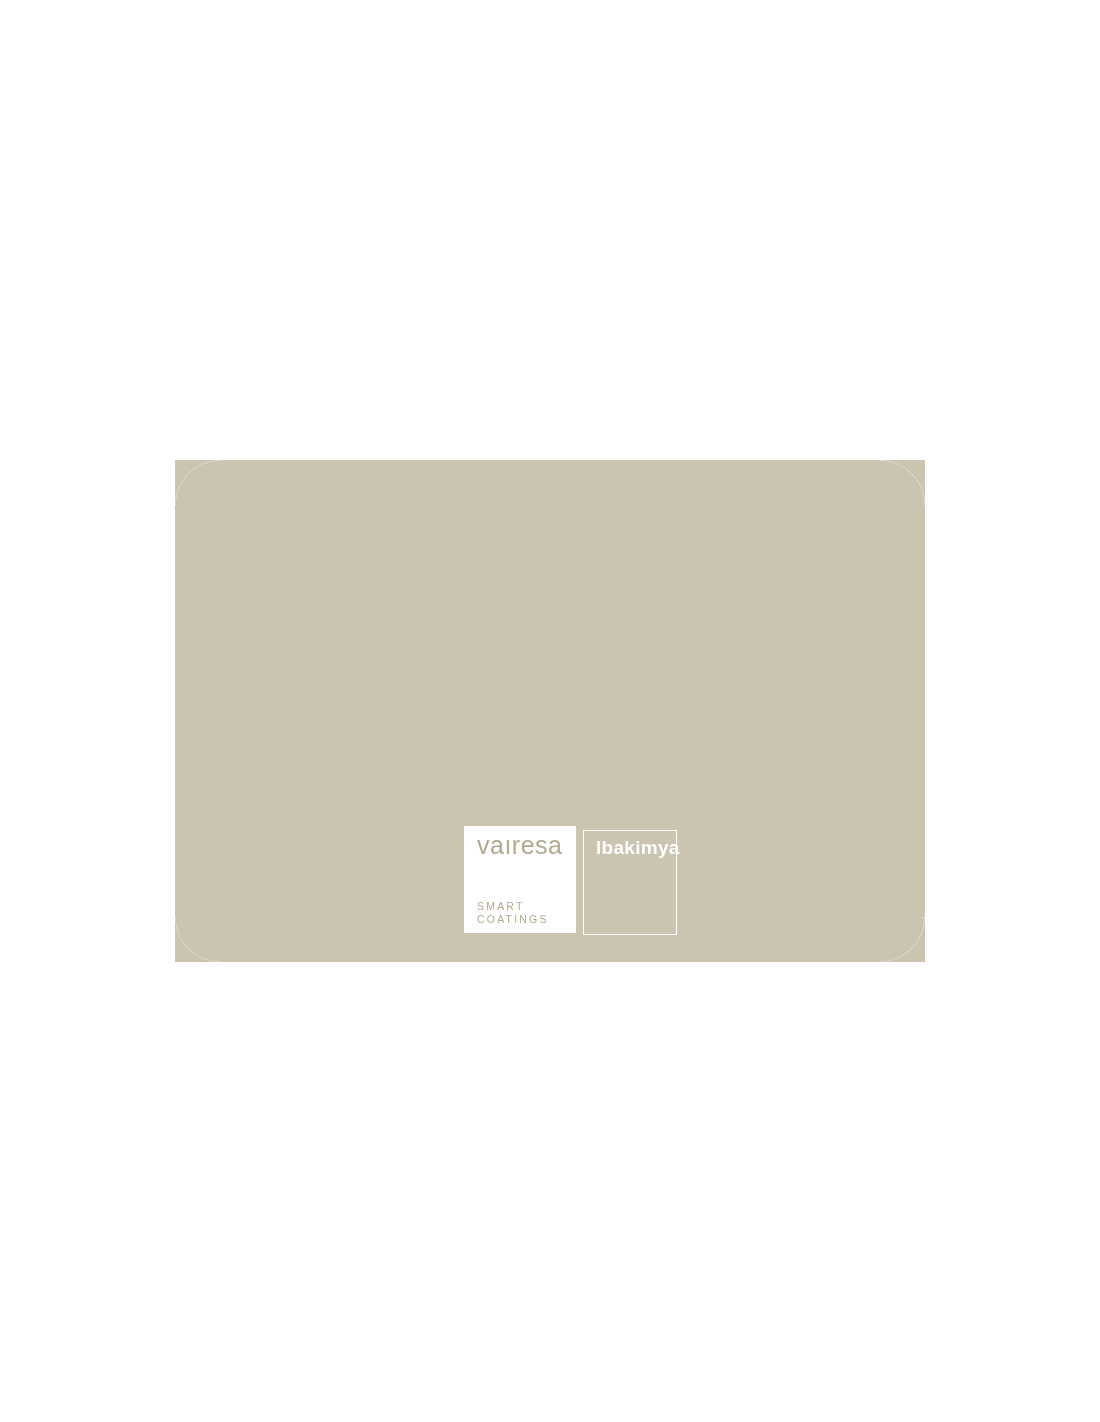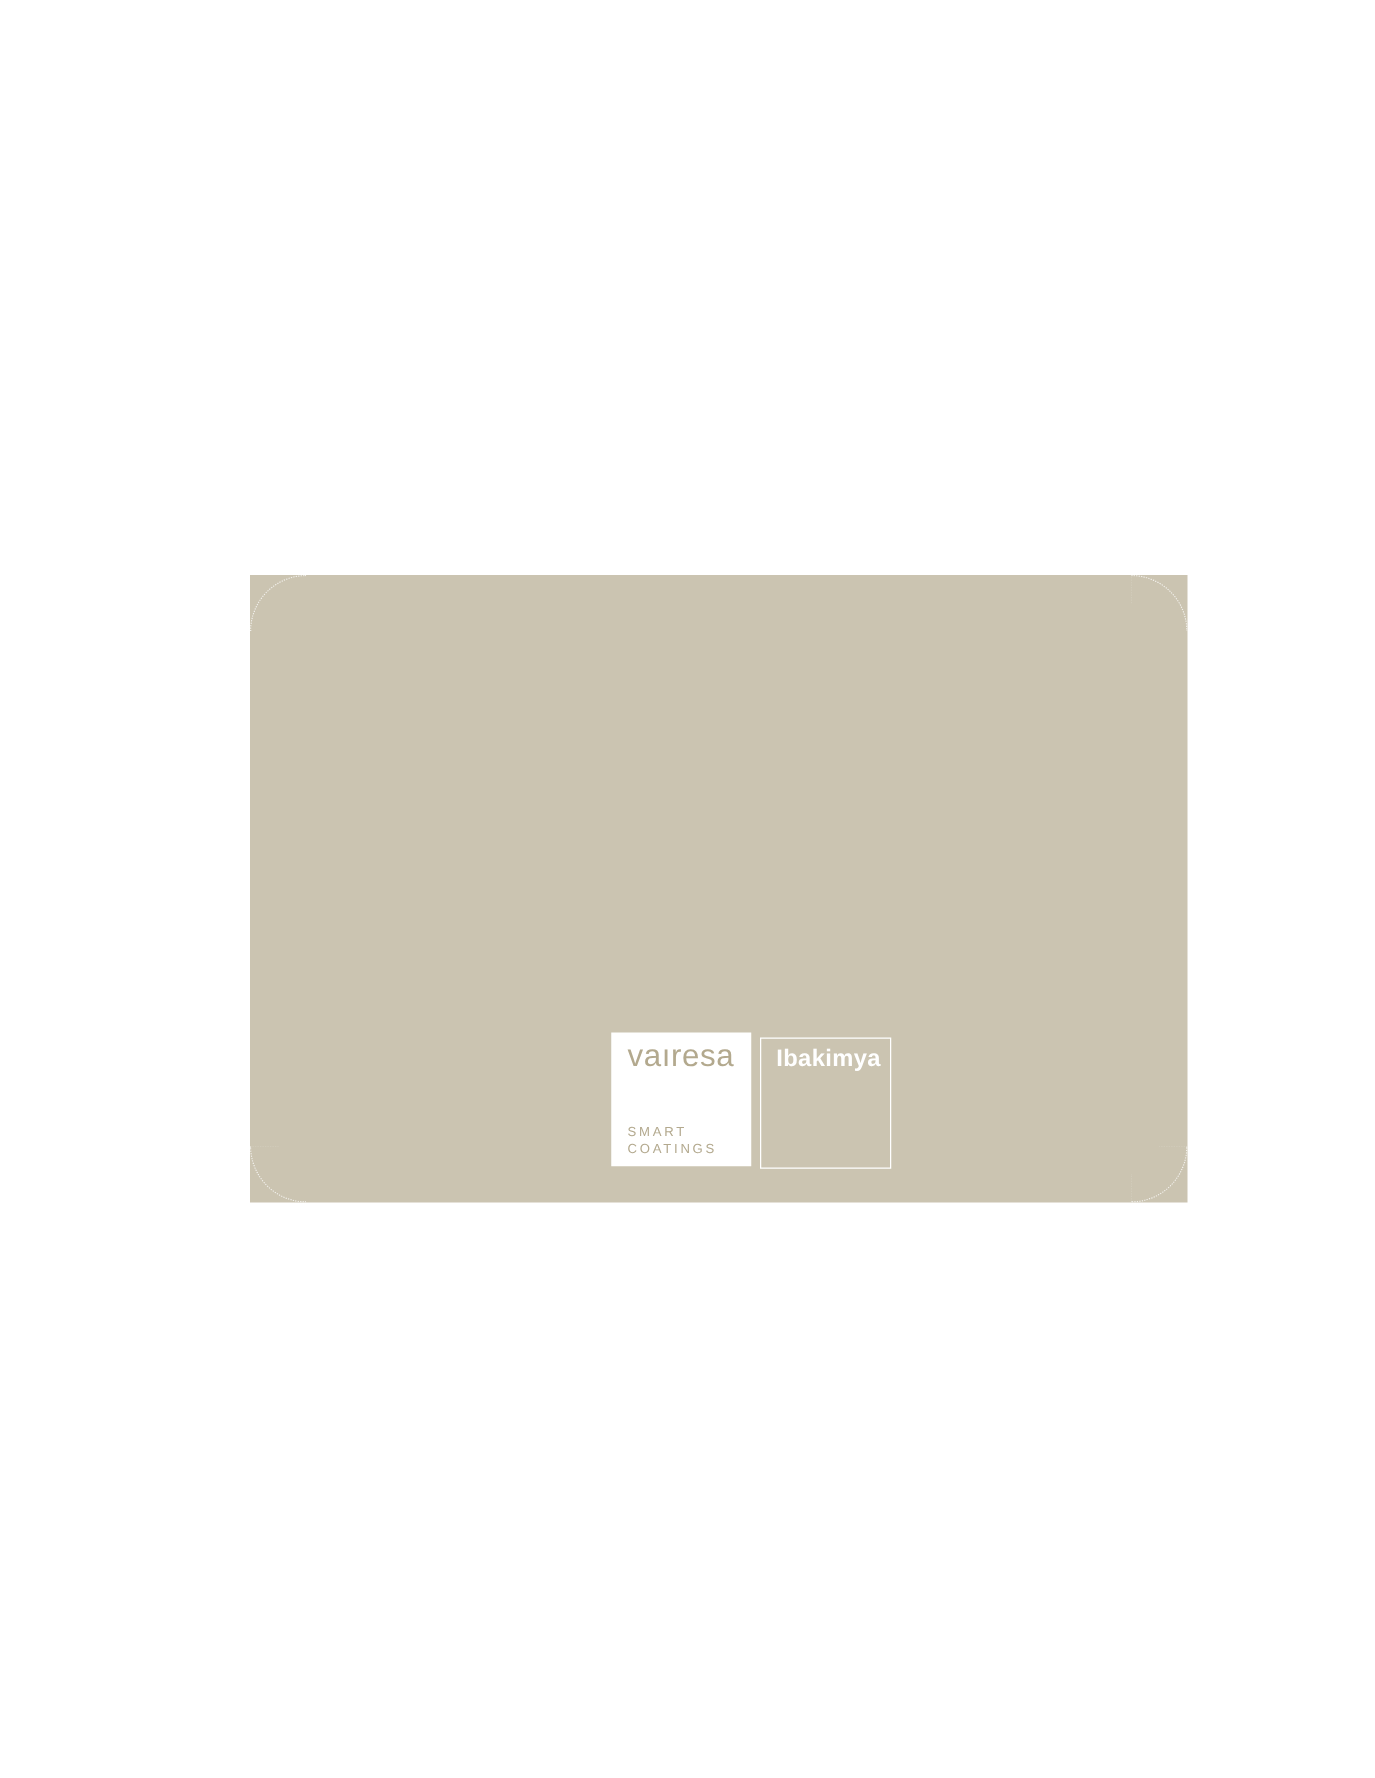--- a/index.html
+++ b/index.html
@@ -16,21 +16,20 @@
   }
 
   
   .swatch-card {
     position: absolute;
     left: 175px;
     top: 460px;
     width: 750px;
     height: 502px;
     background: var(--swatch-color, #cbc4b1);
-    margin-left: 25px;
   }
 
   
   .corner-arc {
     position: absolute;
     width: 44px;
     height: 44px;
     pointer-events: none;
   }
   .corner-arc.tl {
@@ -89,21 +88,21 @@
   .brand-tagline {
     font-size: 10.5px;
     font-weight: 400;
     letter-spacing: 2.2px;
     line-height: 13px;
     color: var(--brand-color, #b3a98e);
   }
 
   
   .name-box {
-    width: 105px;
+    width: 94px;
     height: 105px;
     box-sizing: border-box;
     margin-top: 4px;
     border: 1.5px solid #ffffff;
     padding: 6px 6px 0 12px;
   }
   .color-name {
     color: #ffffff;
     font-size: 19px;
     font-weight: 700;

